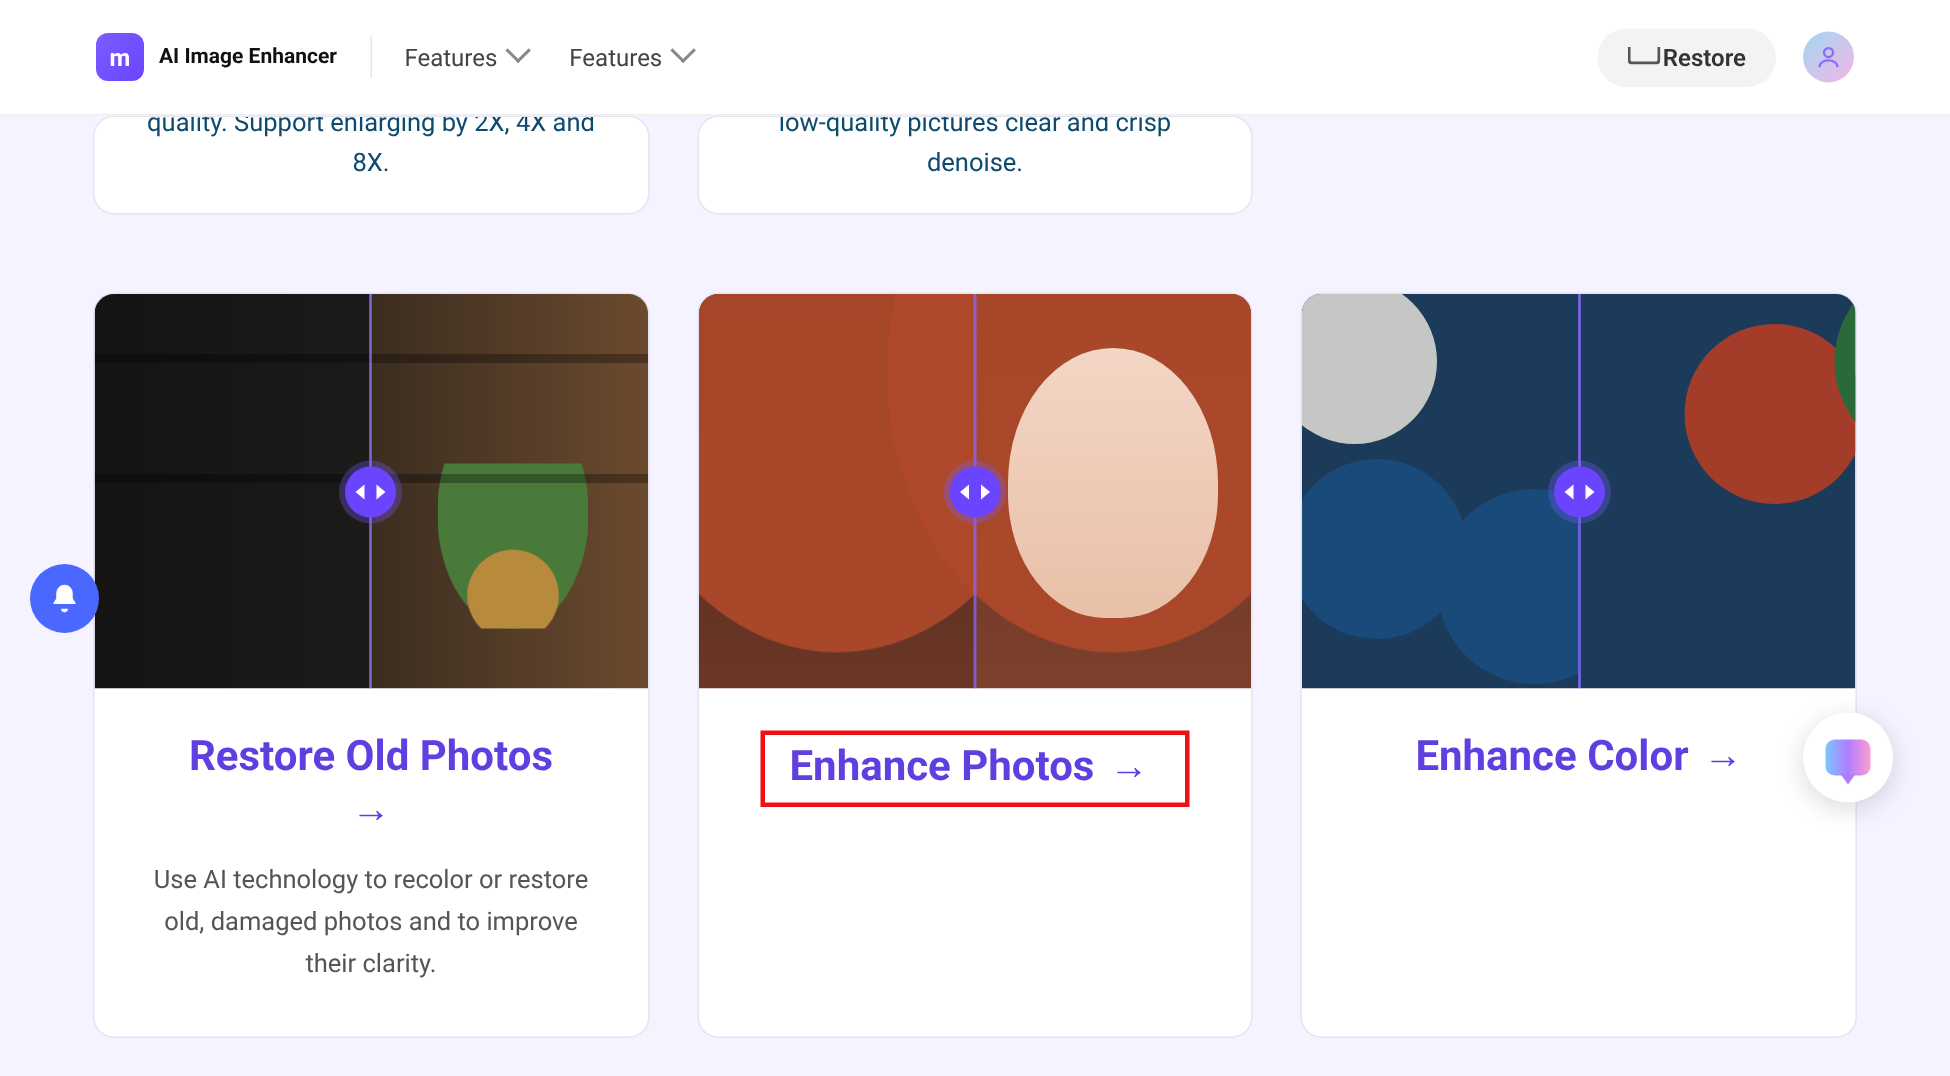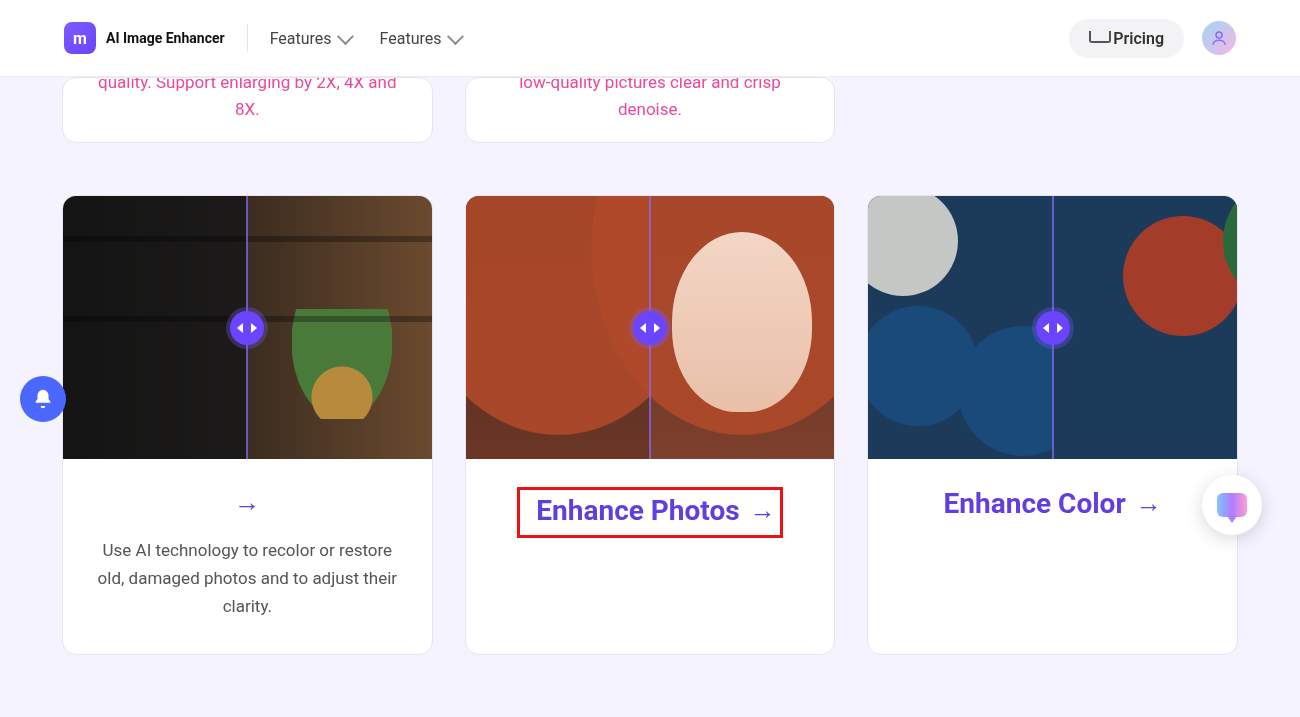--- a/index.html
+++ b/index.html
@@ -40,21 +40,21 @@
   font-size: 16px;
 }
 .logo-text { font-size: 14px; font-weight: 700; color: #111; }
 .vdiv {
   width: 1px; height: 28px; background: #e5e5e5; margin: 0 22px;
 }
 .nav {
   display: flex; gap: 30px;
 }
 .nav-item {
-  display: flex; align-items: center; gap: 6px;
+  display: flex; gap: 6px;
   font-size: 16px; color: #444; cursor: pointer;
 }
 .chev {
   width: 12px; height: 12px;
   border-right: 2px solid #888; border-bottom: 2px solid #888;
   transform: rotate(45deg) translateY(-2px);
 }
 .header-right {
   margin-left: auto; display: flex; align-items: center; gap: 18px;
 }
@@ -92,21 +92,21 @@
   border: 1px solid #e6e3f2;
   border-radius: 14px;
   padding: 0 30px 28px 30px;
   height: 66px;
   overflow: hidden;
   display: flex;
   align-items: center;
   justify-content: center;
 }
 .card-partial-text {
-  font-size: 17px; color: #ec4899; text-align:center; line-height:1.6;
+  font-size: 17px; color: #0c4a6e; text-align:center; line-height:1.6;
 }
 
 .cards-row2 {
   margin-top: 52px;
   display: grid;
   grid-template-columns: repeat(3, 1fr);
   gap: 32px;
 }
 .card {
   background: #fff;
@@ -190,21 +190,21 @@
 }
 .card-title {
   font-size: 28px; font-weight:700;
   color:#5f3fe0; cursor:pointer;
   display:inline-flex; align-items:center; gap:10px;
 }
 .card-title .arrow { font-size:26px; }
 .title-wrap.arrow-below .card-title { flex-direction:column; gap:4px; }
 .title-wrap.highlighted {
   border: 3px solid #e11;
-  display:inline-block; padding: 4px 4px 8px 16px;
+  display:inline-block; padding: 4px 24px 8px 16px;
 }
 .card-desc {
   margin-top: 18px;
   font-size: 17px; color:#555; line-height:1.65;
 }
 .red-text { color:#e11; }
 
 .float-bell {
   position:absolute; left:20px; top:376px;
   width:46px; height:46px; border-radius:50%;
@@ -246,21 +246,21 @@
       <span class="chev"></span>
     </div>
     <div class="nav-item">
       <span>Features</span>
       <span class="chev"></span>
     </div>
   </div>
   <div class="header-right">
     <div class="pricing-btn">
       <span class="cart"></span>
-      <span>Pricing</span>
+      <span>Restore</span>
     </div>
     <div class="avatar">
       <svg viewBox="0 0 24 24">
           <circle cx="12" cy="8" r="4"></circle>
           <path d="M4 21c0-4 4-6 8-6s8 2 8 6"></path>
         </svg>
     </div>
   </div>
 </div>
 
@@ -282,24 +282,25 @@
         <div class="img-left library-left shelves"></div>
         <div class="img-right library-right shelves">
           <div class="plant"></div>
         </div>
         <div class="divider-line"></div>
         <div class="compare-handle"></div>
       </div>
       <div class="card-body">
         <div class="title-wrap arrow-below">
           <a class="card-title">
+            <span>Restore Old Photos</span>
             <span class="arrow">→</span>
           </a>
         </div>
-        <div class="card-desc">Use AI technology to recolor or restore old, damaged photos and to adjust their clarity.</div>
+        <div class="card-desc">Use AI technology to recolor or restore old, damaged photos and to improve their clarity.</div>
       </div>
     </div>
 
     <div class="card">
       <div class="card-img">
         <div class="img-left portrait-left">
           <div class="hair"></div>
         </div>
         <div class="img-right portrait-right">
           <div class="hair"></div>

